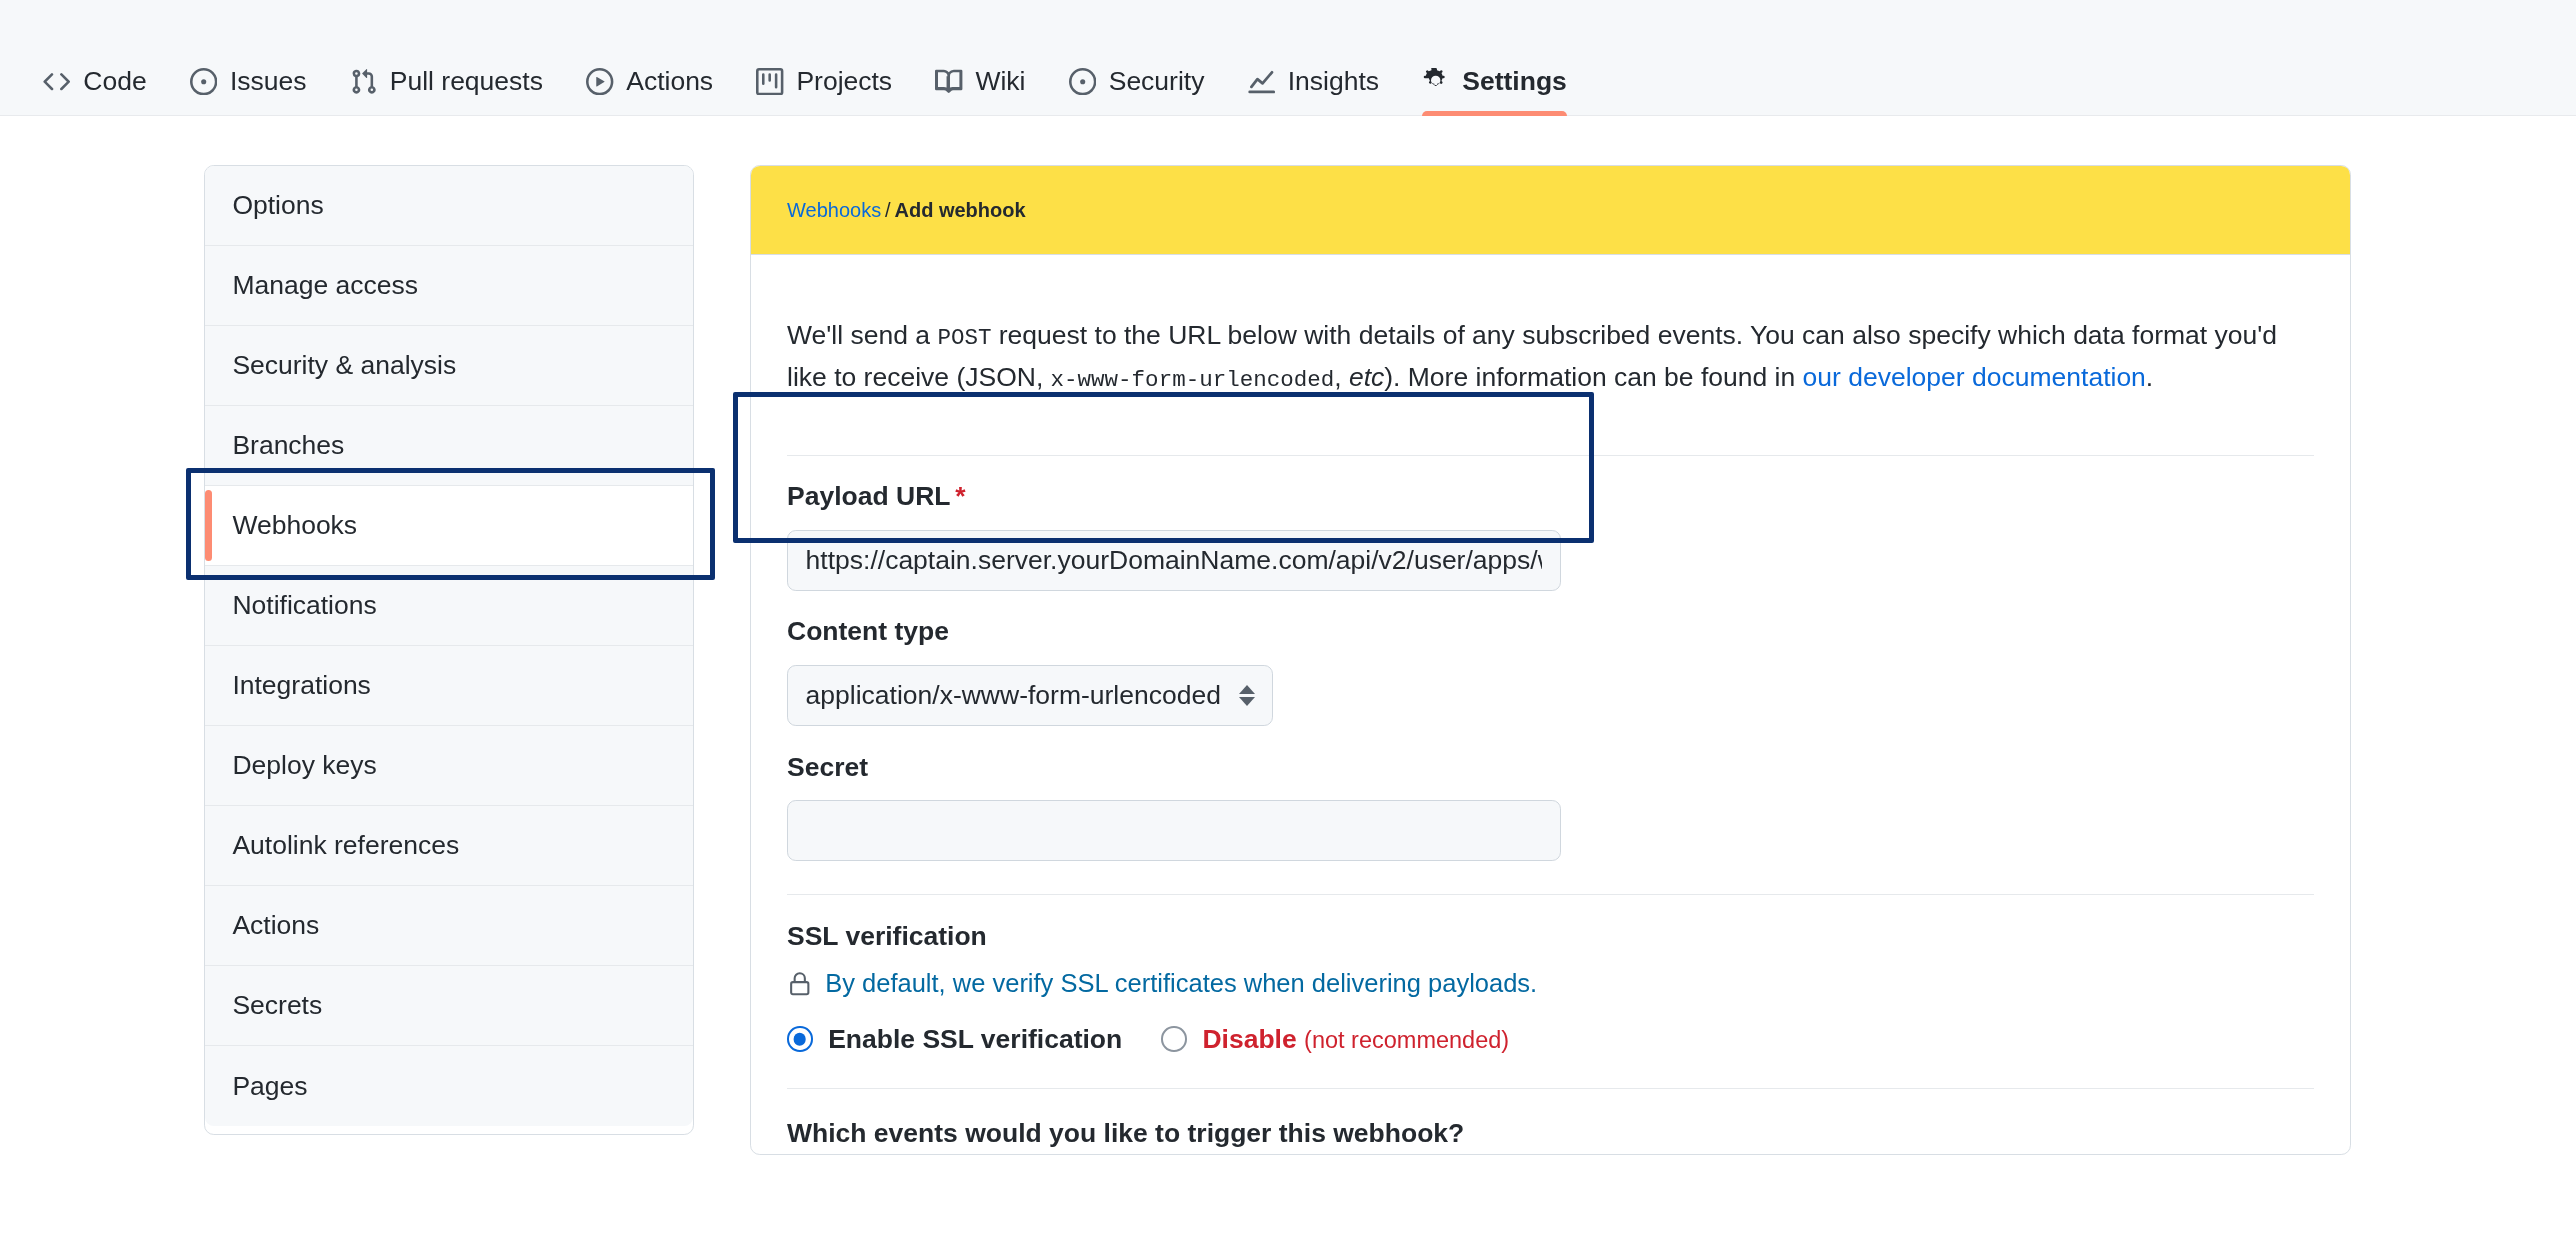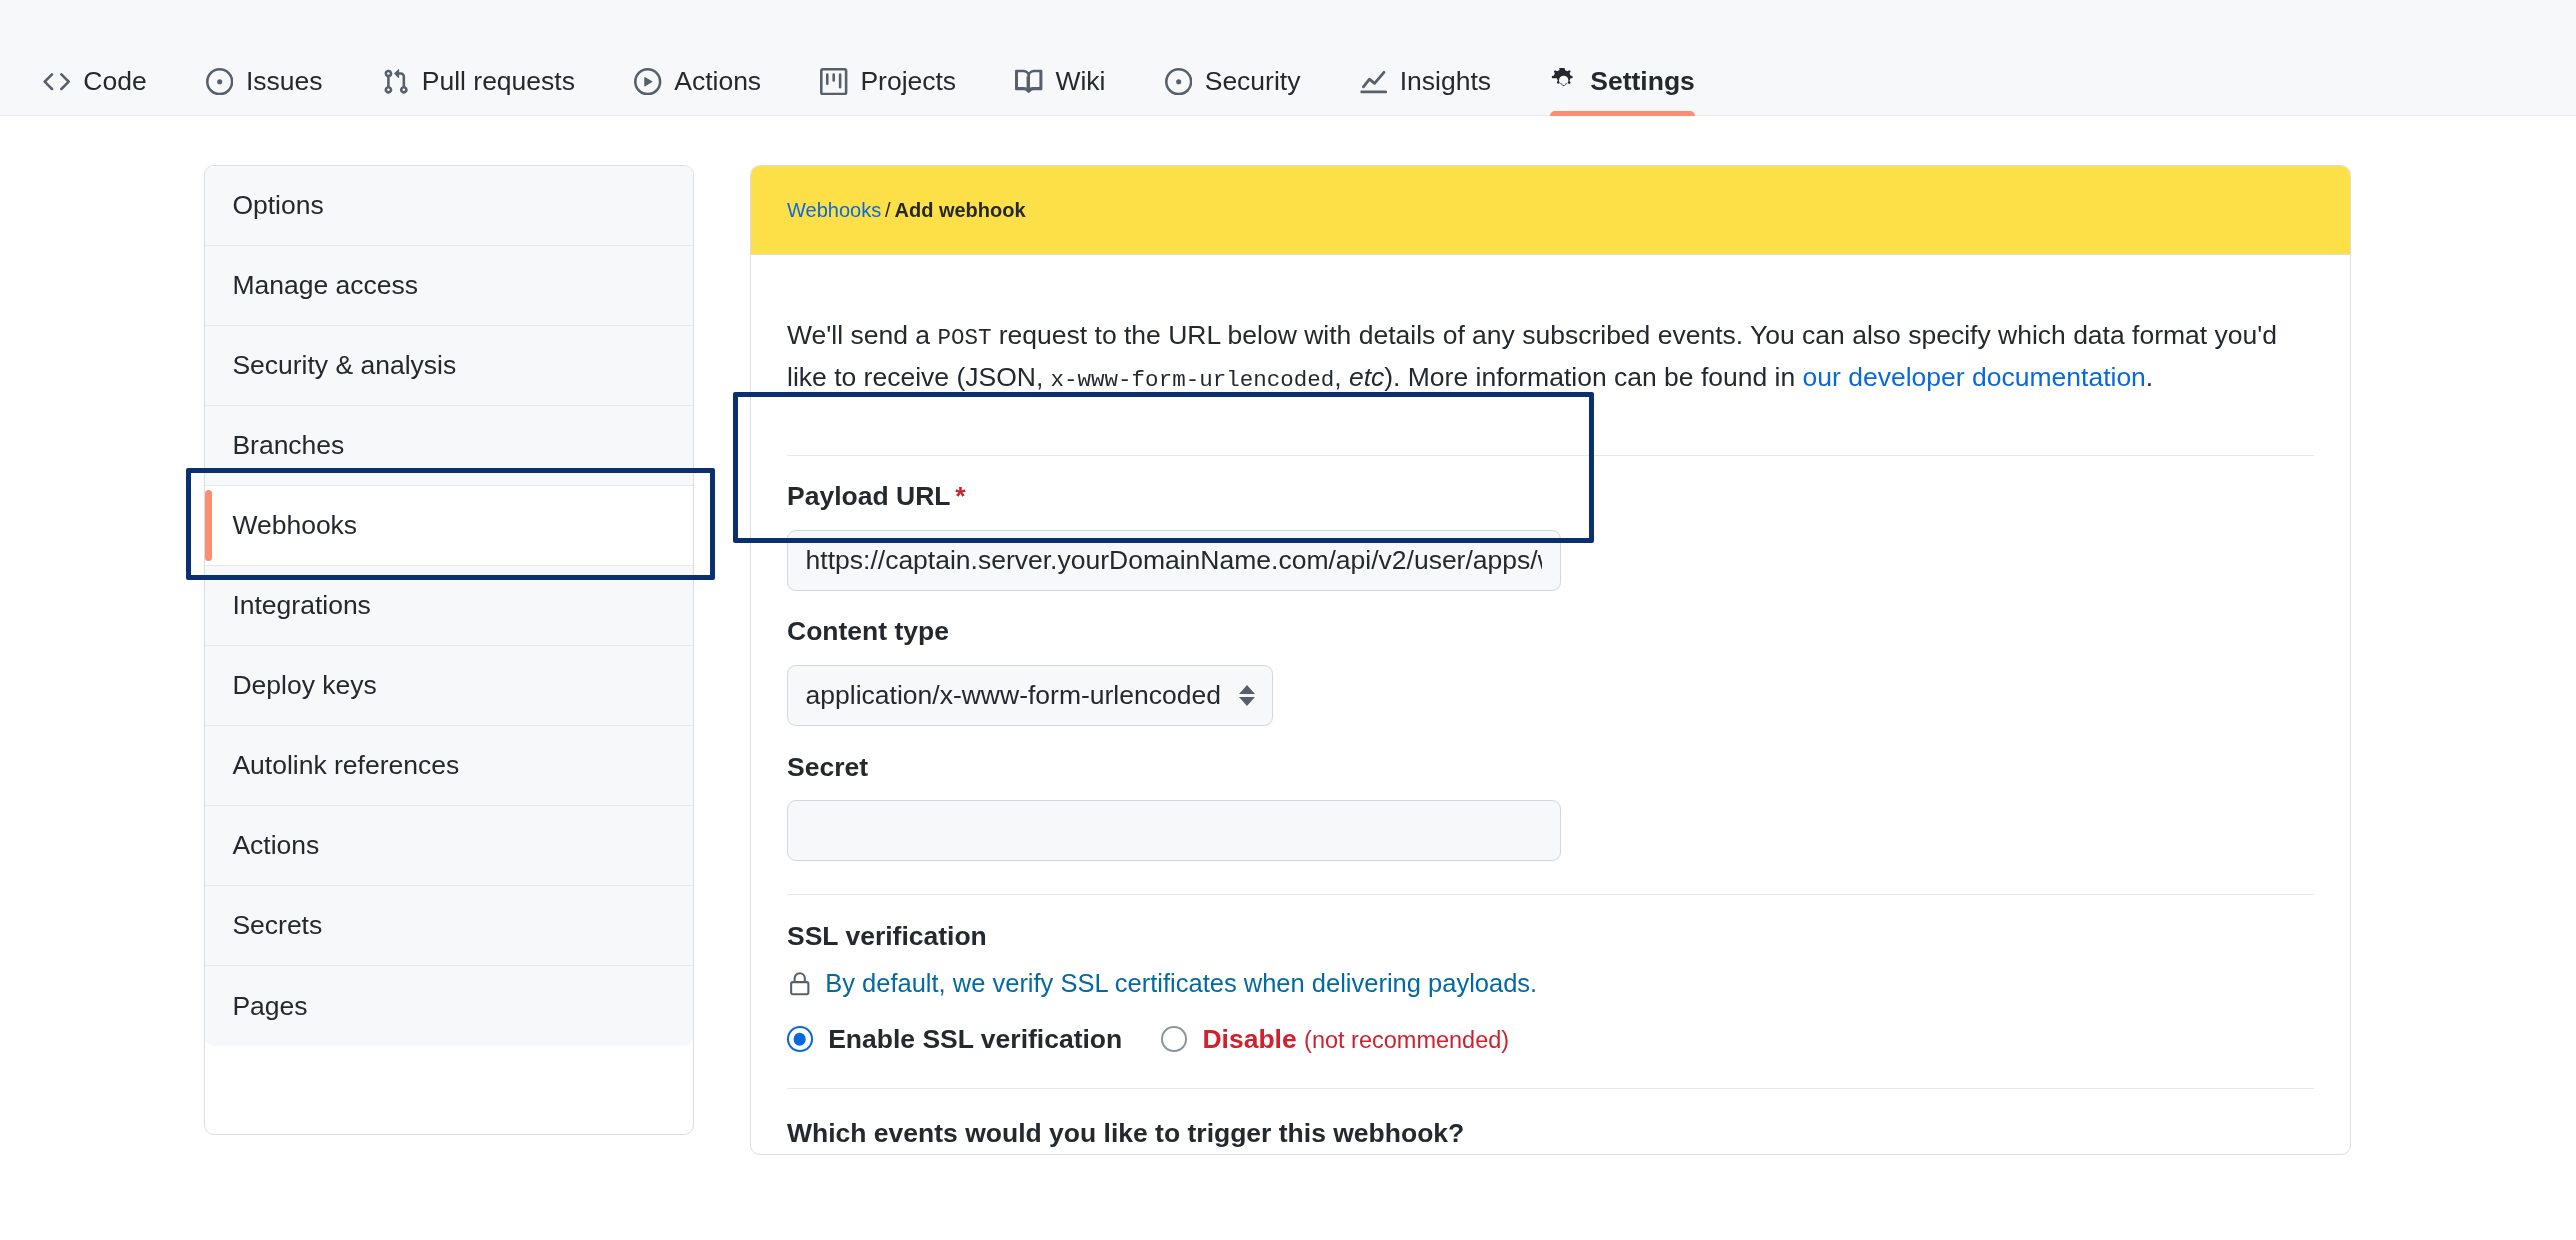--- a/index.html
+++ b/index.html
@@ -17,21 +17,21 @@
   
   .repo-nav {
     height: 116px;
     background: #f6f8fa;
     border-bottom: 1px solid #e8eaed;
     display: flex;
     align-items: flex-end;
     padding: 0 0 0 21.6px;
     position: relative;
   }
-  .nav-list { display: flex; align-items: flex-end; gap: 16px; }
+  .nav-list { display: flex; align-items: flex-end; gap: 0; }
   .nav-item {
     display: flex;
     align-items: center;
     gap: 12.7px;
     padding: 0 21.6px 19.6px 21.6px;
     font-size: 26.5px;
     line-height: 1;
     color: #24292f;
     cursor: pointer;
     position: relative;
@@ -358,20 +358,23 @@
         <span>Manage access</span>
       </div>
       <div class="side-item">
         <span>Security &amp; analysis</span>
       </div>
       <div class="side-item">
         <span>Branches</span>
       </div>
       <div class="side-item selected">
         <span>Webhooks</span>
+      </div>
+      <div class="side-item">
+        <span>Notifications</span>
       </div>
       <div class="side-item">
         <span>Integrations</span>
       </div>
       <div class="side-item">
         <span>Deploy keys</span>
       </div>
       <div class="side-item">
         <span>Autolink references</span>
       </div>

